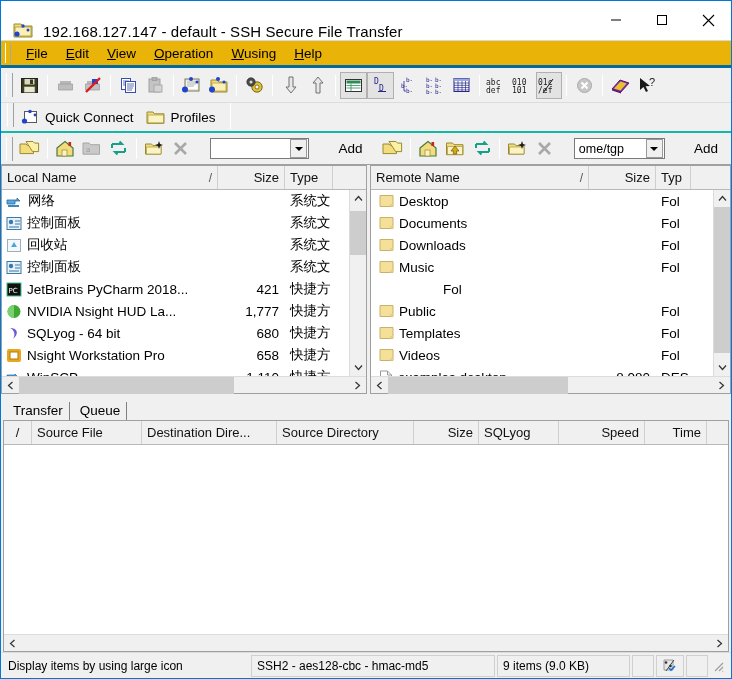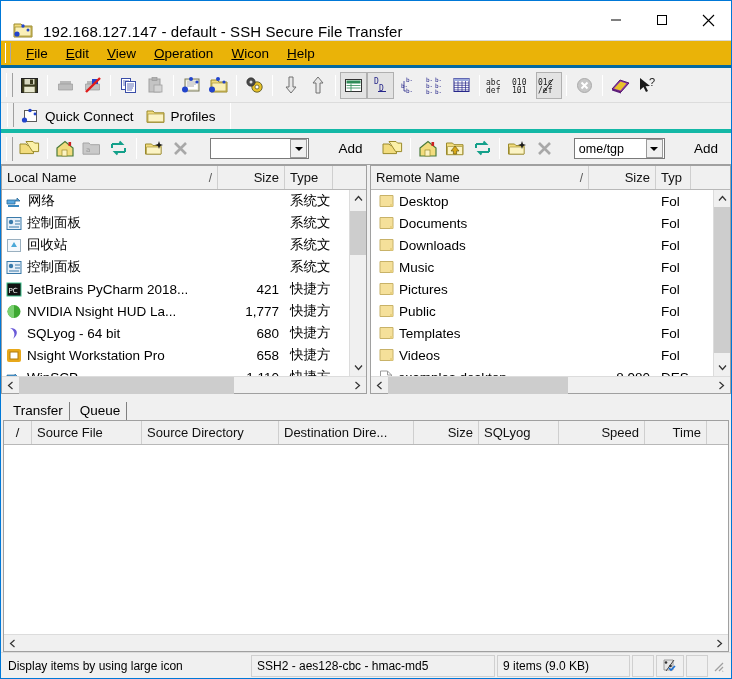--- a/index.html
+++ b/index.html
@@ -79,21 +79,21 @@
   }
   .tbtn.pressed { background: #e3e3e3; border: 1px solid #b0b0b0; }
   .tsep { width: 1px; height: 21px; background: #b5b5b5; margin: 0 4px;
           border-right: 1px solid #ffffff; }
 
   
   .connbar {
     height: 30px; min-height: 30px;
     background: #f0f0f0;
     display: flex; 
-    border-bottom: 4px solid #14b8a6;
+    border-bottom: 2px solid #14b8a6;
     padding-left: 4px;
   }
   .conn-item {
     display: flex; align-items: center; gap: 6px;
     padding: 3px 8px 3px 4px; font-size: 13.5px; color: #000;
   }
   .conn-right-edge { width: 1px; height: 26px; background: #a8a8a8; margin-left: 6px;
                      border-right: 1px solid #ffffff; }
 
   
@@ -245,21 +245,21 @@
       </div>
     </div>
   </div>
 
   <div class="menubar">
     <div class="menu-grip"></div>
     <div class="menu-item"><u>F</u><span>ile</span></div>
     <div class="menu-item"><u>E</u><span>dit</span></div>
     <div class="menu-item"><u>V</u><span>iew</span></div>
     <div class="menu-item"><u>O</u><span>peration</span></div>
-    <div class="menu-item"><u>W</u><span>icon</span></div>
+    <div class="menu-item"><u>W</u><span>using</span></div>
     <div class="menu-item"><u>H</u><span>elp</span></div>
   </div>
 
   <div class="toolbar">
     <div class="tgrip"></div>
 
     <div class="tbtn">
       <svg width="19" height="19" viewBox="0 0 19 19">
         <rect x="1.5" y="2.5" width="16" height="14" fill="#3a3a1e" stroke="#222" stroke-width="1"></rect>
         <rect x="4.5" y="3" width="10" height="5.5" fill="#d8d8c0"></rect>
@@ -801,29 +801,20 @@
                   <path d="M1 1.5 h13 v11 H1 Z" fill="#f5e09a" stroke="#c8b268" stroke-width="1"></path>
                   <path d="M11 10 h3 v2.5 h-3 Z" fill="#e8d080"></path>
                 </svg>
             </span>
             <span>Music</span>
           </div>
           <div class="rsize" style="width:67px"></div>
           <div class="rtype" style="width:35px">Fol</div>
         </div>
         <div class="row">
-          <div class="rn" style="width:218px;padding-left:8px">
-            <span>
-              <svg width="15" height="14" viewBox="0 0 15 14">
-                  <path d="M1 1.5 h13 v11 H1 Z" fill="#f5e09a" stroke="#c8b268" stroke-width="1"></path>
-                  <path d="M11 10 h3 v2.5 h-3 Z" fill="#e8d080"></path>
-                </svg>
-            </span>
-            <span>Pictures</span>
-          </div>
           <div class="rsize" style="width:67px"></div>
           <div class="rtype" style="width:35px">Fol</div>
         </div>
         <div class="row">
           <div class="rn" style="width:218px;padding-left:8px">
             <span>
               <svg width="15" height="14" viewBox="0 0 15 14">
                   <path d="M1 1.5 h13 v11 H1 Z" fill="#f5e09a" stroke="#c8b268" stroke-width="1"></path>
                   <path d="M11 10 h3 v2.5 h-3 Z" fill="#e8d080"></path>
                 </svg>
@@ -915,25 +906,25 @@
     </div>
 
     <div class="xferpanel">
       <div class="colhead">
         <div class="col" style="width:28px;justify-content:center">
           <span>/</span>
         </div>
         <div class="col" style="width:110px">
           <span>Source File</span>
         </div>
+        <div class="col" style="width:135px">
+          <span>Destination Dire...</span>
+        </div>
         <div class="col" style="width:137px">
           <span>Source Directory</span>
-        </div>
-        <div class="col" style="width:135px">
-          <span>Destination Dire...</span>
         </div>
         <div class="col num" style="width:65px">
           <span>Size</span>
         </div>
         <div class="col" style="width:80px">
           <span>SQLyog</span>
         </div>
         <div class="col num" style="width:86px">
           <span>Speed</span>
         </div>

